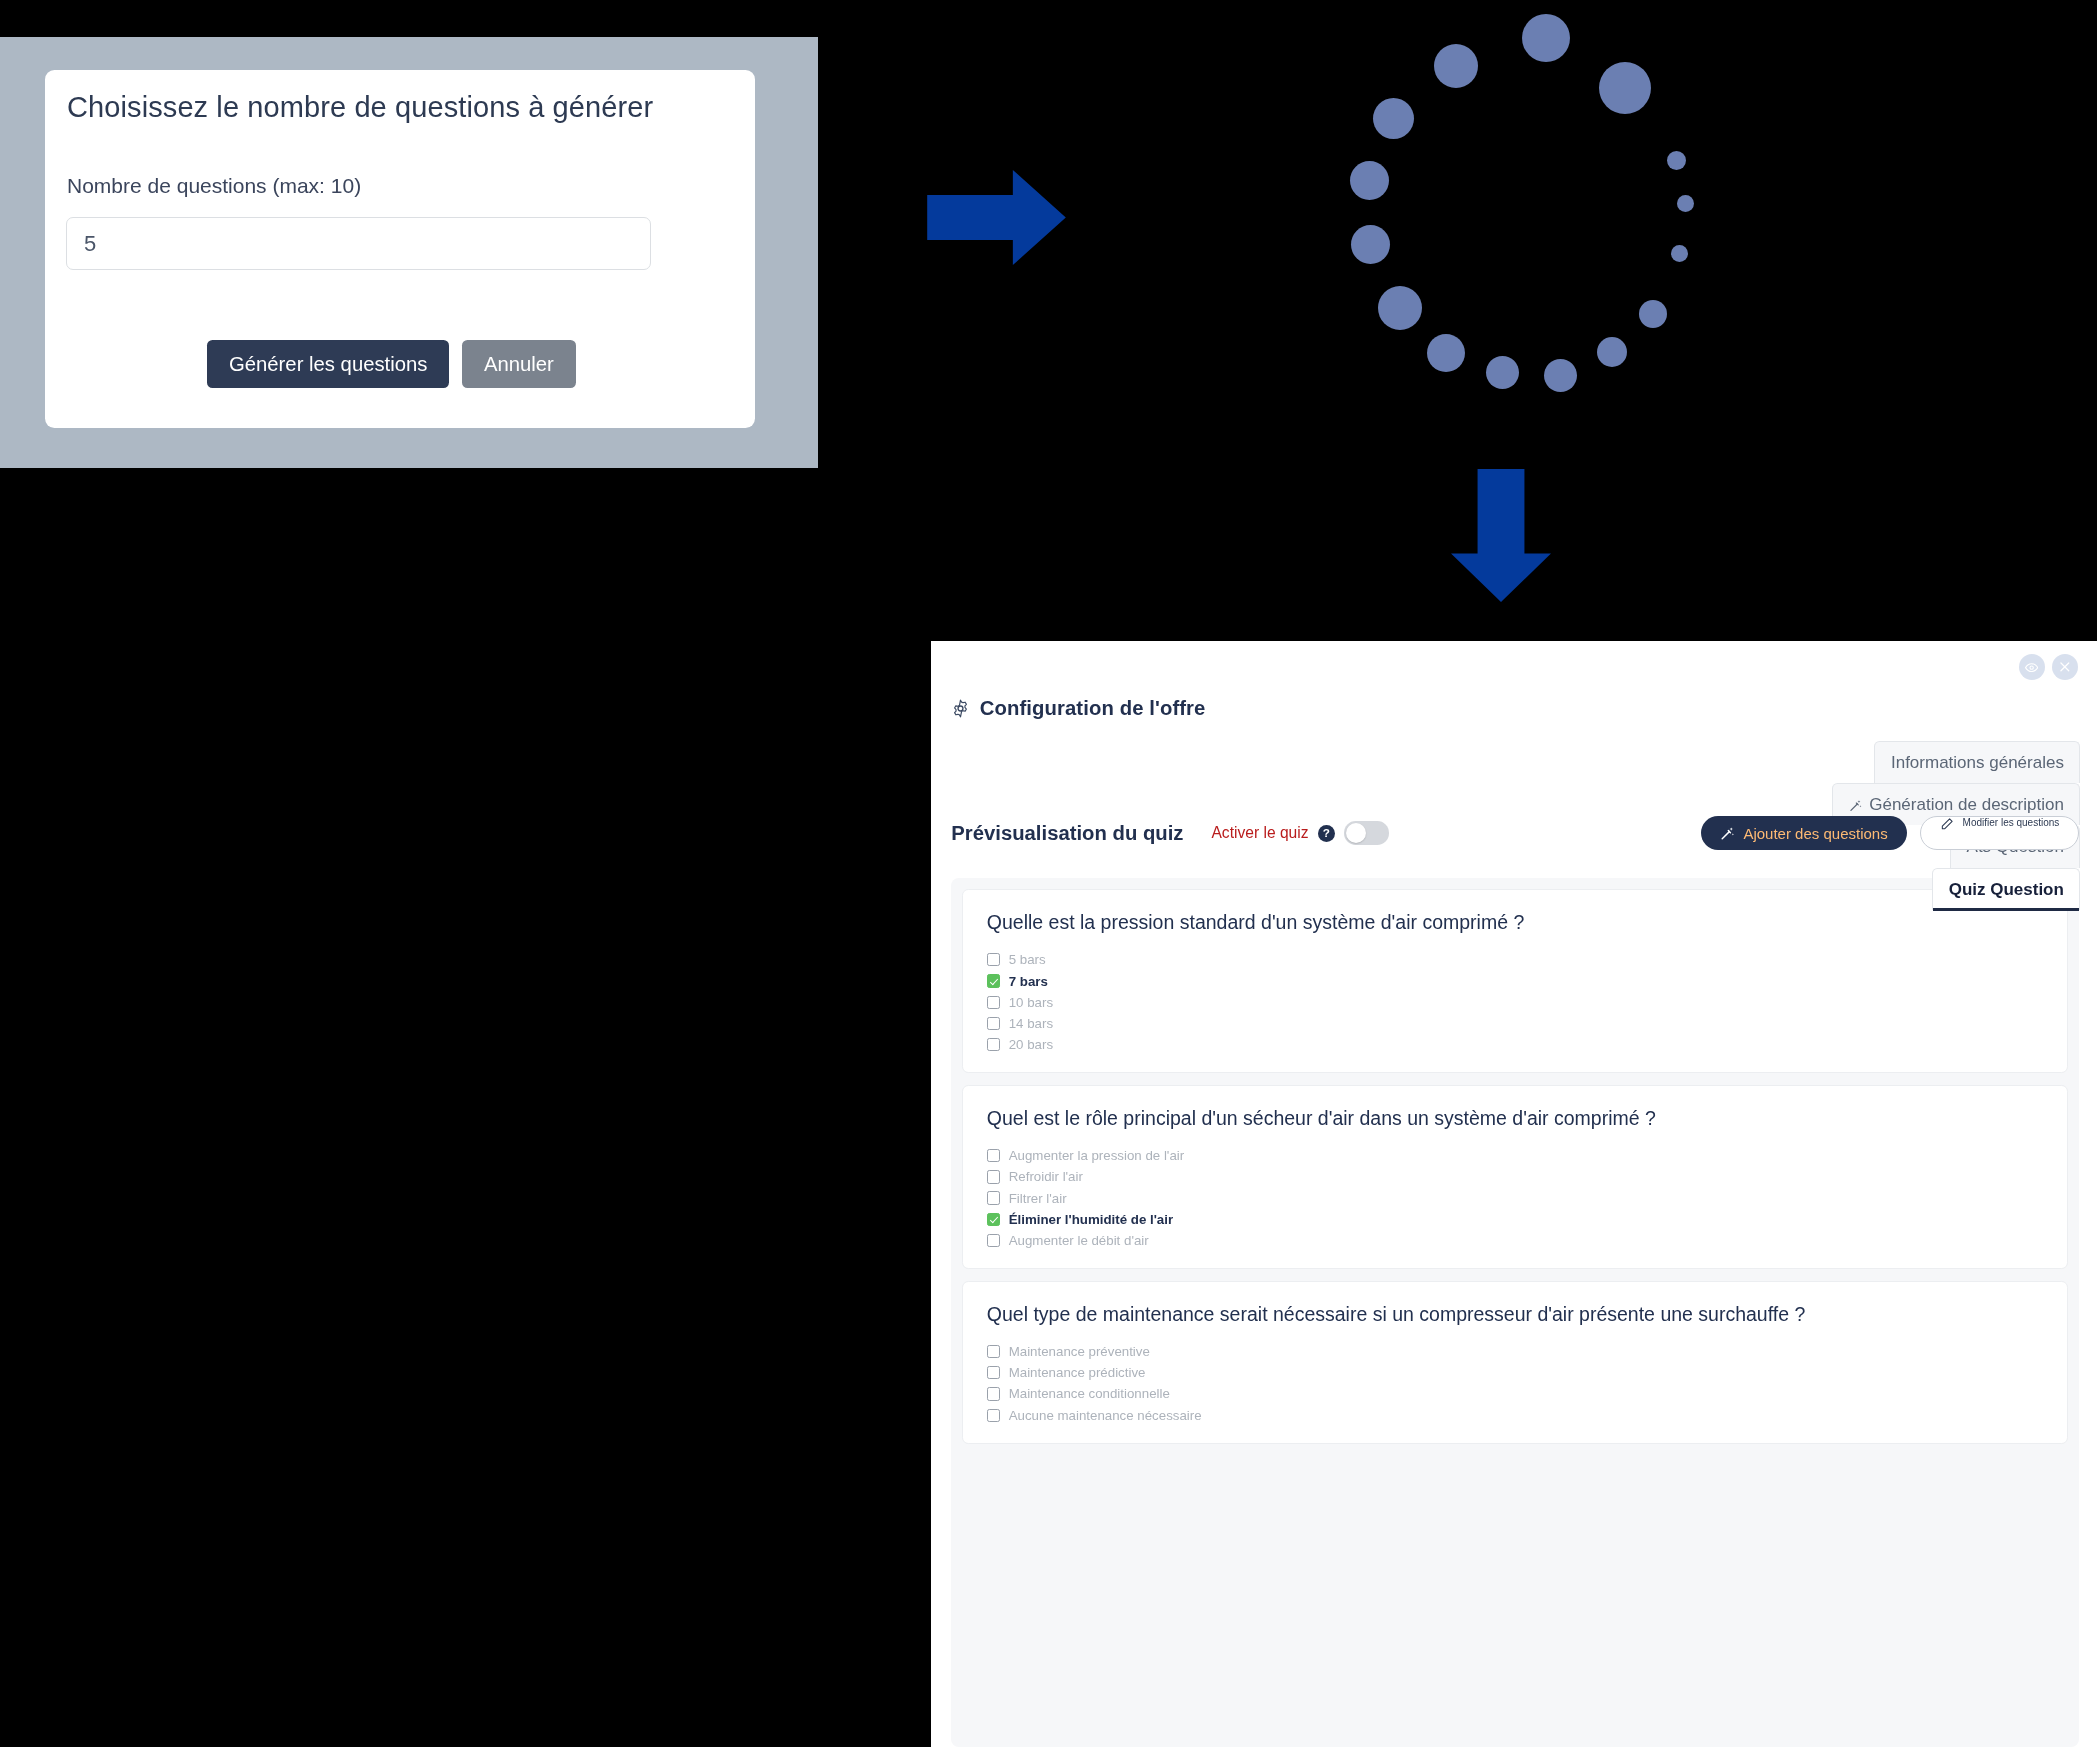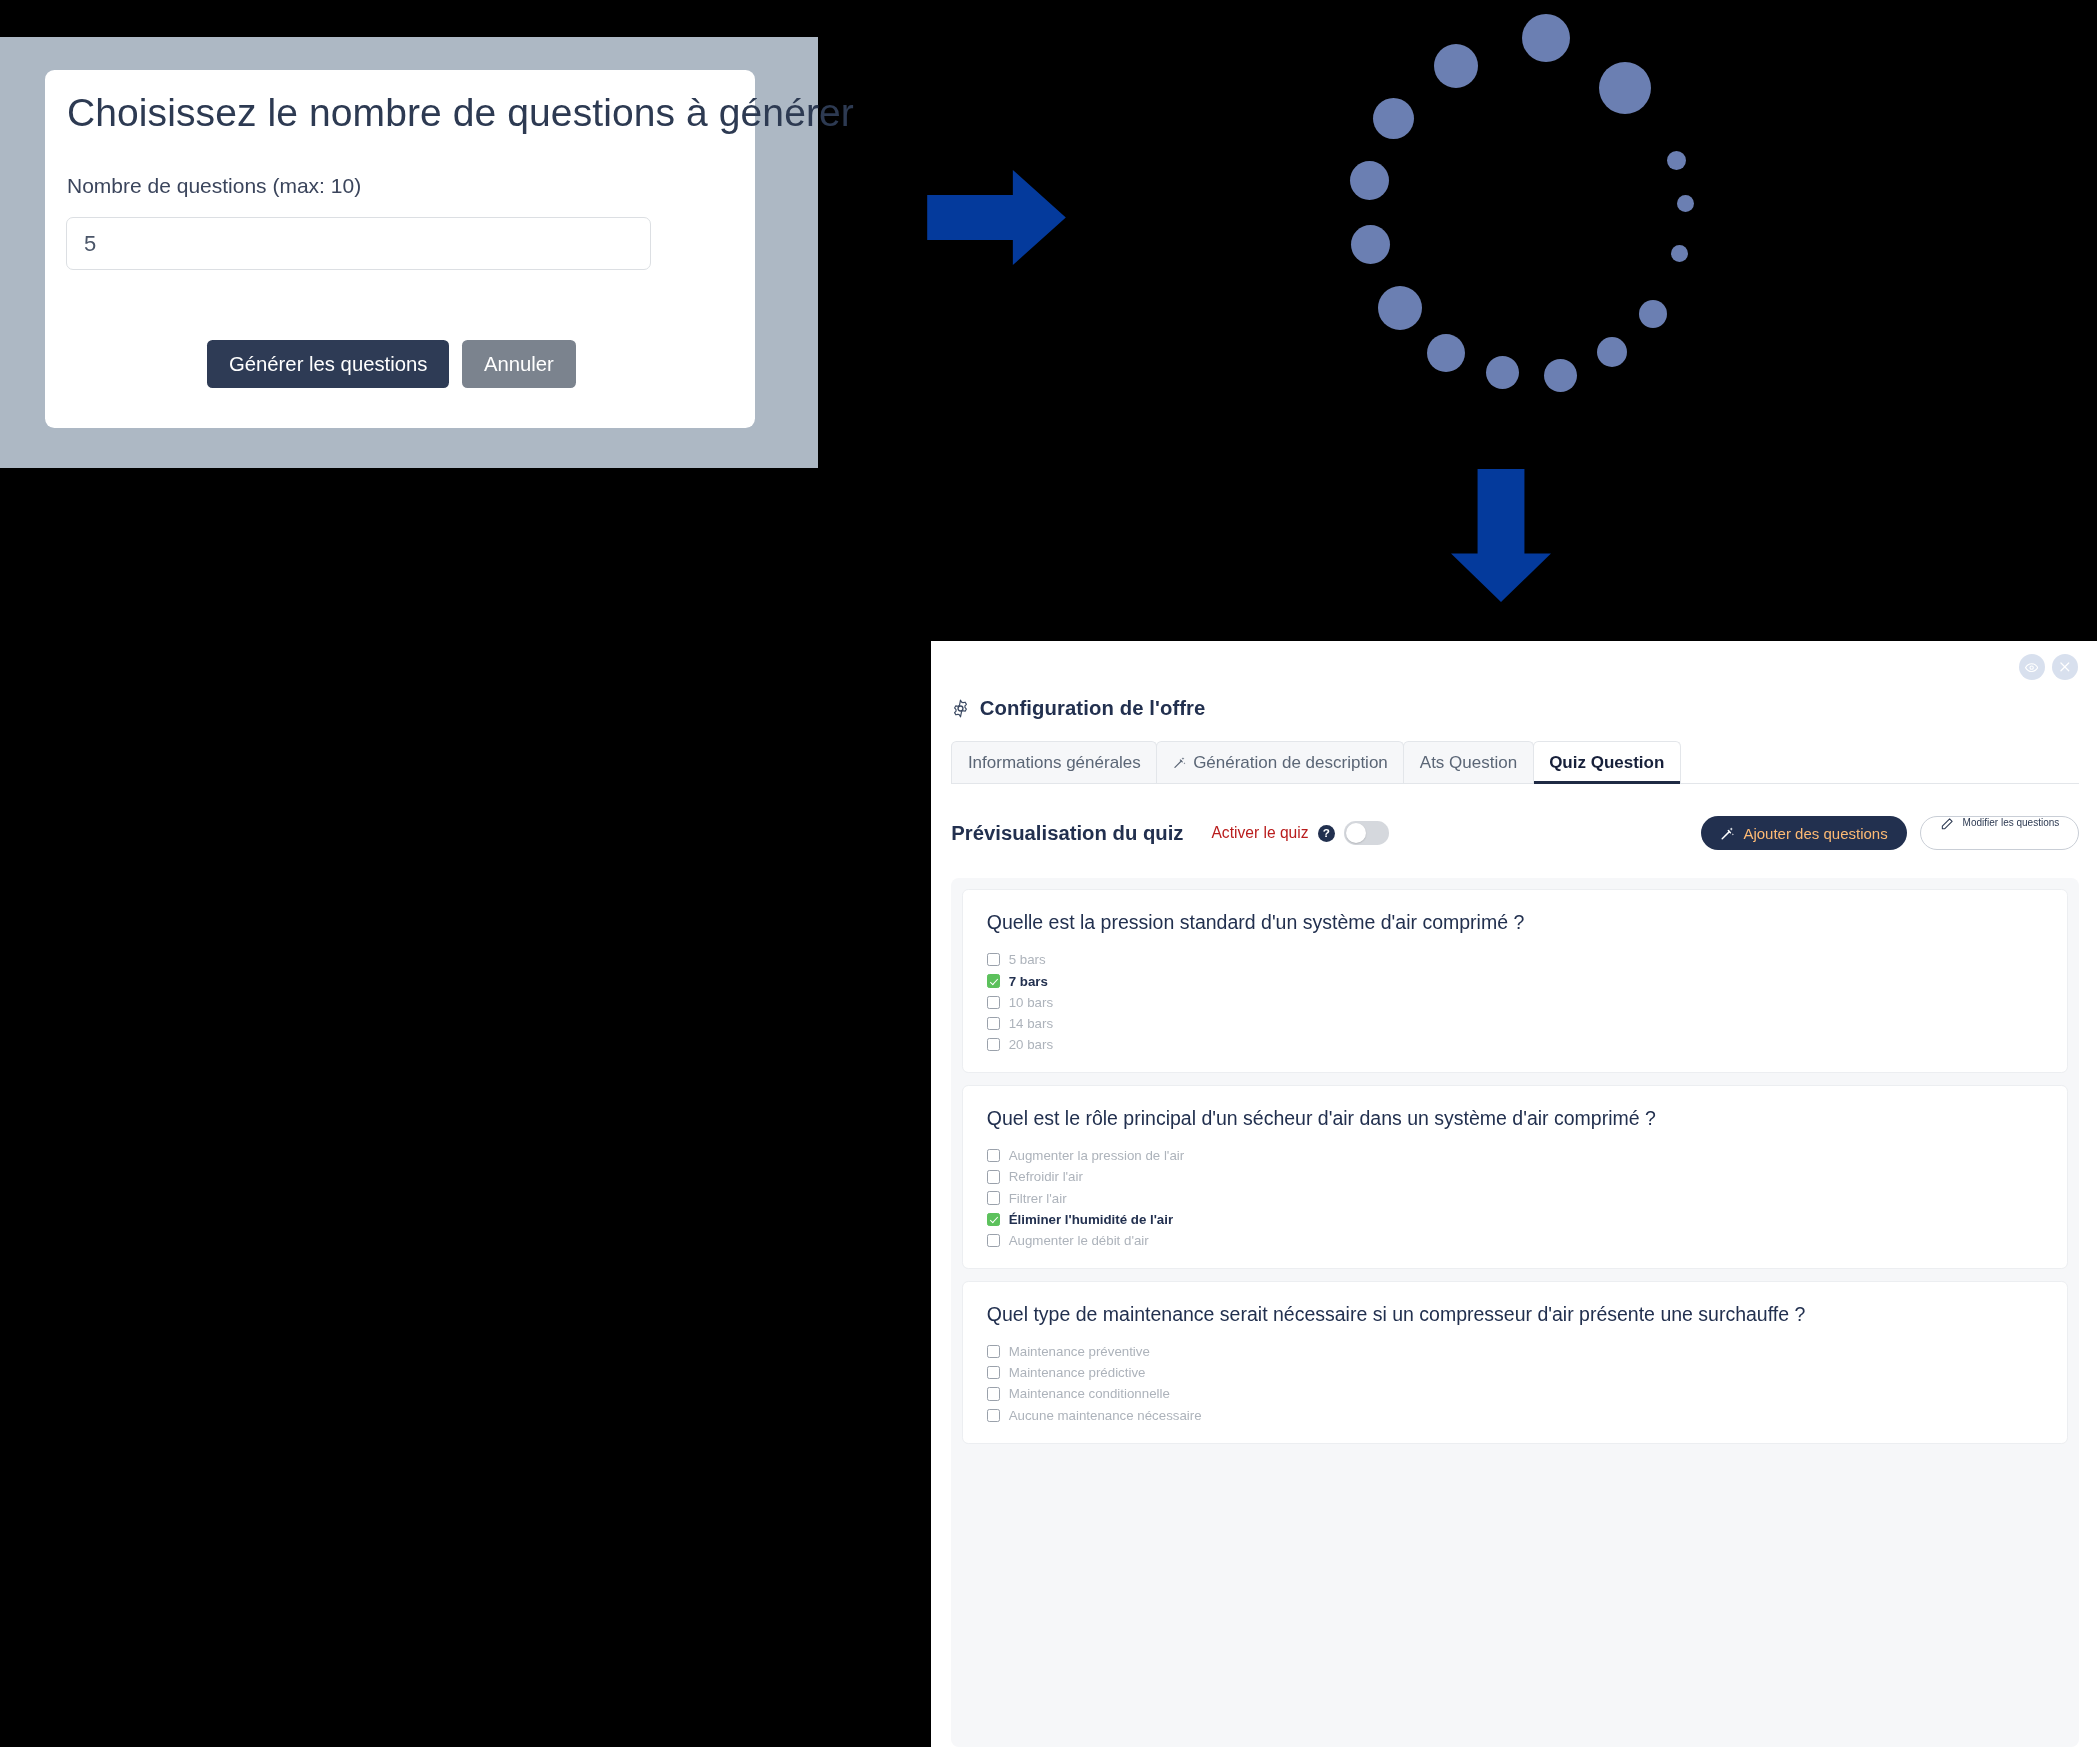--- a/index.html
+++ b/index.html
@@ -22,21 +22,21 @@
   .modal-card {
     position: absolute;
     left: 45px; top: 70px;
     width: 710px; height: 358px;
     background: #ffffff;
     border-radius: 9.4px;
   }
   .modal-title {
     position: absolute;
     left: 67px; top: 91px;
-    font-size: 39px;
+    font-size: 29px;
     font-weight: 400;
     color: #2d3a52;
     letter-spacing: 0.1px;
     white-space: nowrap;
   }
   .modal-label {
     position: absolute;
     left: 67px; top: 174px;
     font-size: 21px;
     font-weight: 400;
@@ -150,20 +150,21 @@
   }
   .gear-icon { display: block; }
 
   .tabs {
     position: absolute;
     left: 20.3px; top: 100px;
     display: flex;
     align-items: flex-end;
     width: 1128px;
     border-bottom: 1.2px solid #e3e6ea;
+    flex-direction: column;
   }
   .tab {
     padding: 11px 15.6px 10.2px 15.6px;
     font-size: 17px;
     color: #5b6676;
     background: #f6f7f9;
     border: 1.2px solid #e3e6ea;
     border-bottom: none;
     border-radius: 5.5px 5.5px 0 0;
     margin-right: -1.2px;

